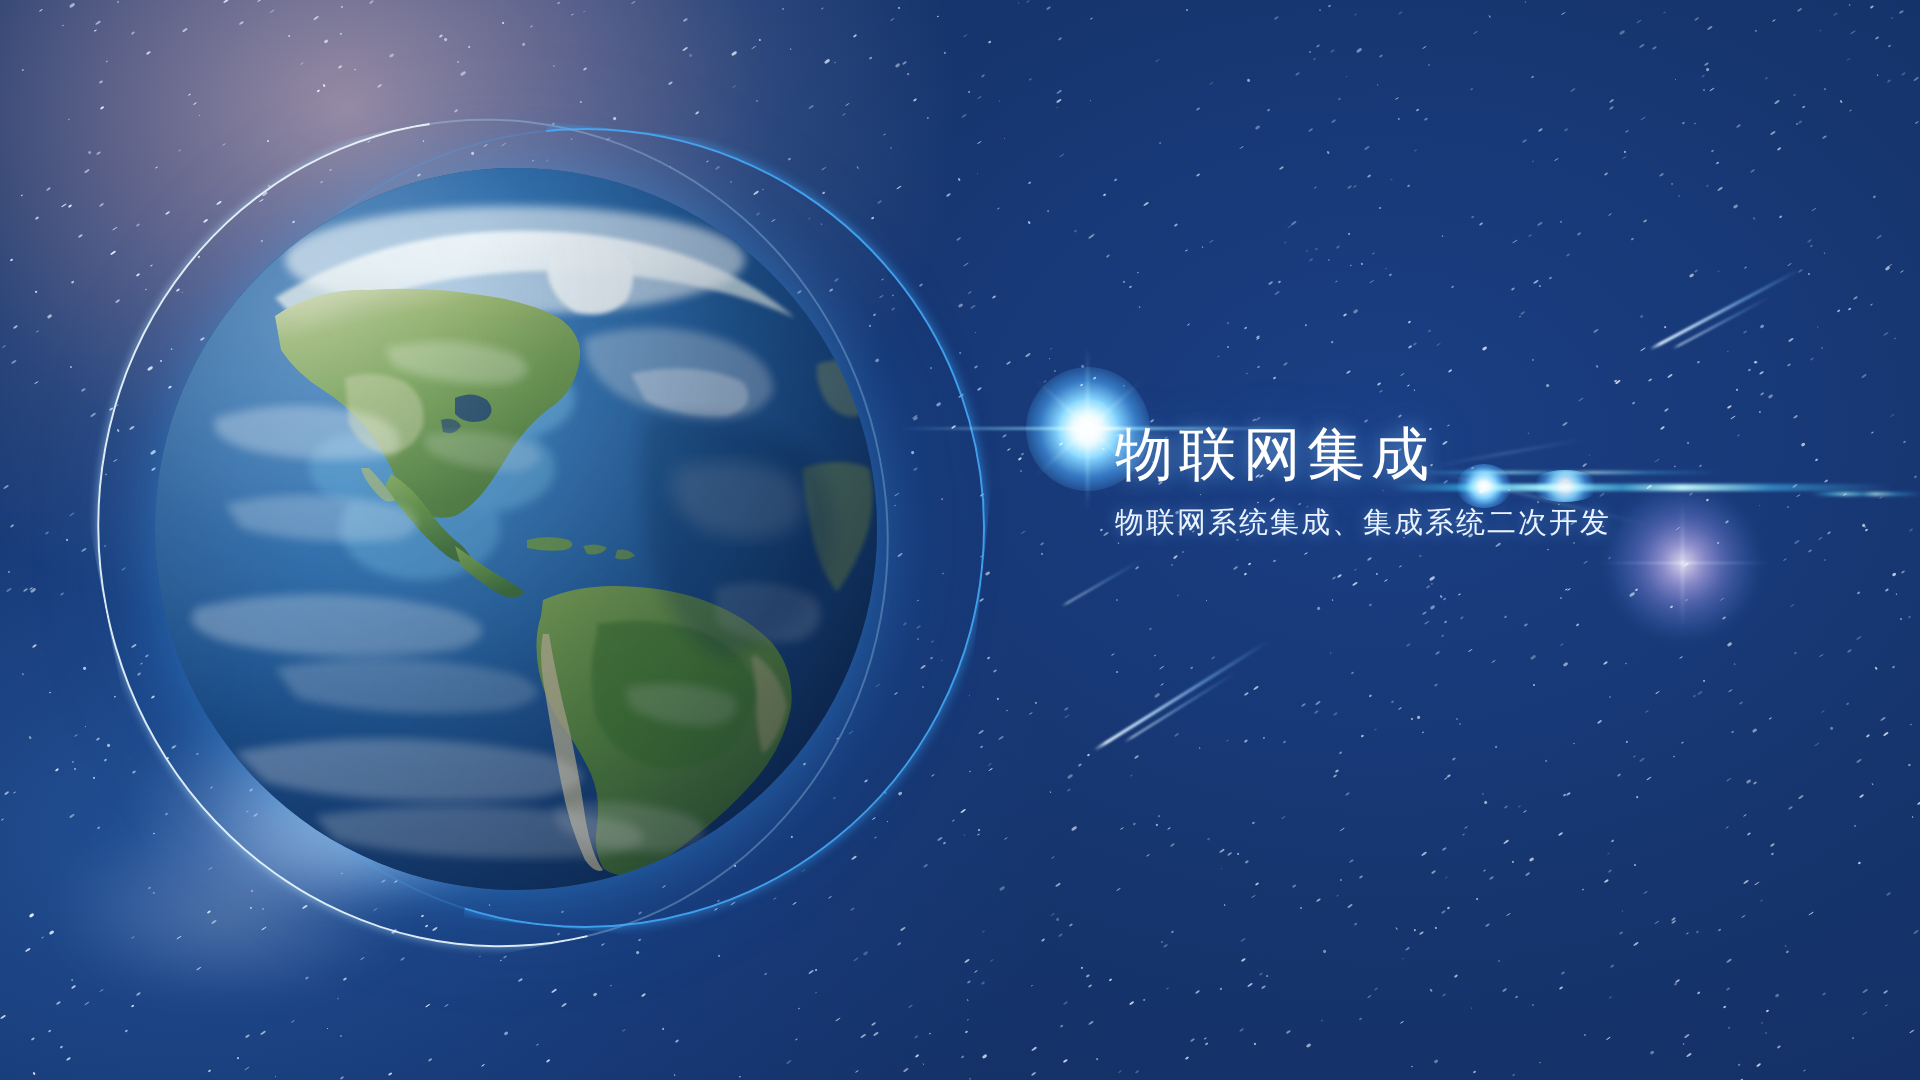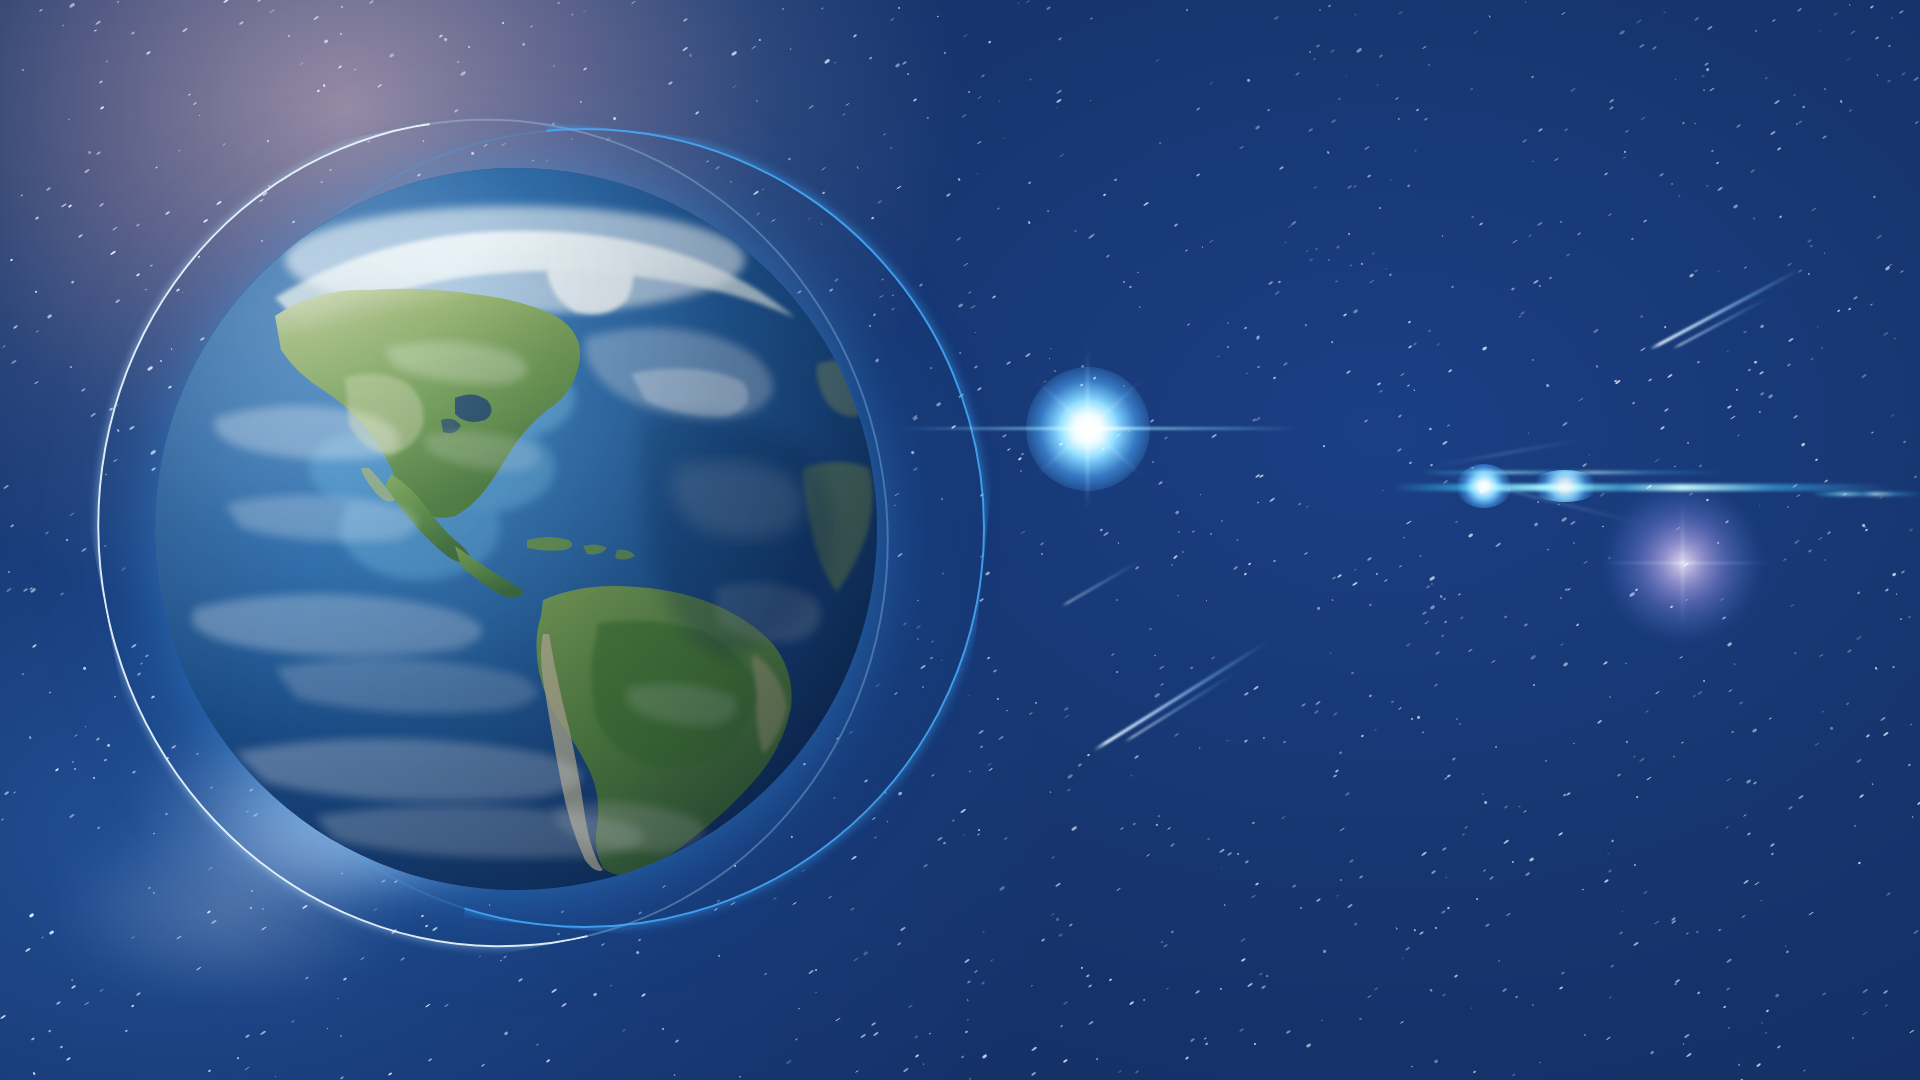--- a/index.html
+++ b/index.html
@@ -1539,15 +1539,17 @@
   <div class="flare flare-core" style="left:1530px;top:470px;width:70px;height:32px;opacity:.9;"></div>
   <div class="flare flare-diag" style="left:1420px;top:496px;width:230px;height:2px;transform:rotate(14deg);opacity:.55;"></div>
   <div class="flare flare-diag" style="left:1432px;top:452px;width:150px;height:2px;transform:rotate(-10deg);opacity:.45;"></div>
   <div class="streak-cyan" style="left:1812px;top:492px;width:110px;height:4px;opacity:.75;"></div>
 
   <div class="glow-magenta" style="left:1608px;top:488px;width:150px;height:150px;"></div>
   <div class="flare flare-ray-v" style="left:1681px;top:500px;width:3px;height:128px;opacity:.55;"></div>
   <div class="flare flare-ray" style="left:1600px;top:562px;width:170px;height:2px;opacity:.5;"></div>
 
   <div id="text-block">
+    <div id="headline">物联网集成</div>
+    <div class="subline" id="sub2">物联网系统集成、集成系统二次开发</div>
   </div>
 
 </div>
 
 </body></html>

